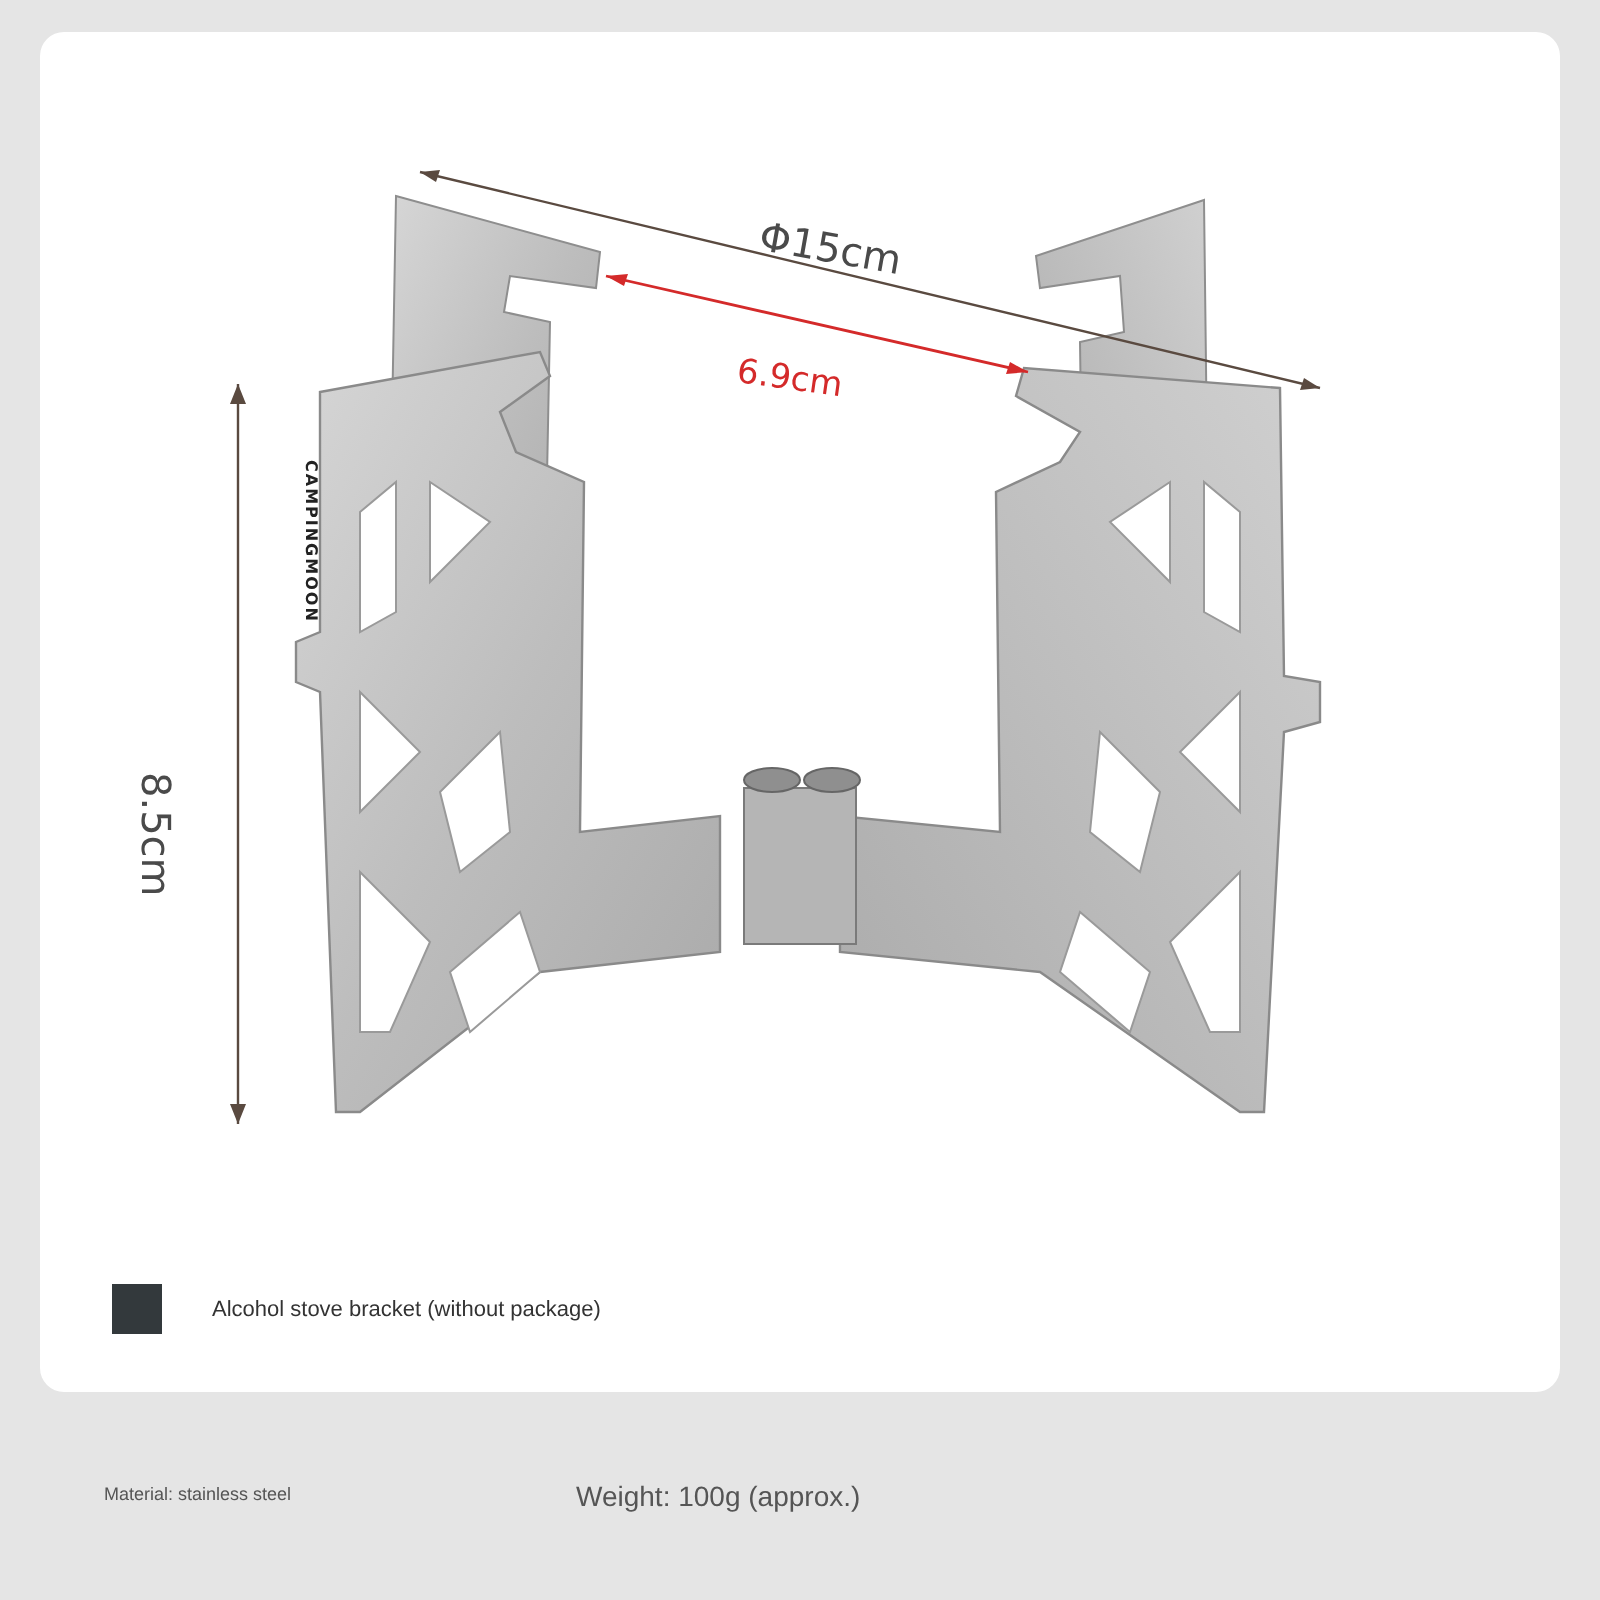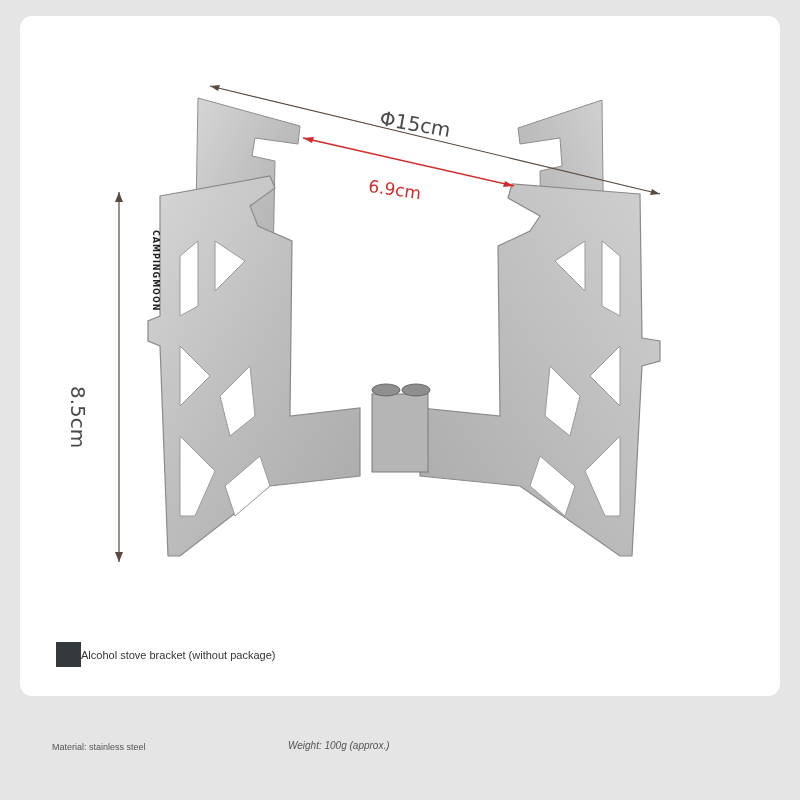--- a/index.html
+++ b/index.html
@@ -5,24 +5,24 @@
   html,body{margin:0;padding:0;}
   body{width:800px;height:800px;background:#e5e5e5;position:relative;overflow:hidden;font-family:"Liberation Sans",sans-serif;}
   .card{position:absolute;left:20px;top:16px;width:760px;height:680px;background:#ffffff;border-radius:12px;}
   .product{position:absolute;left:0;top:0;width:760px;height:680px;}
   .dim-text{position:absolute;font-family:"DejaVu Sans",sans-serif;white-space:nowrap;}
   .dim-diam{left:362px;top:90px;color:#4a4a4a;font-size:20px;transform:rotate(10deg);transform-origin:left top;}
   .dim-inner{left:350px;top:160px;color:#d42a2a;font-size:17px;transform:rotate(8deg);transform-origin:left top;}
   .dim-height{left:70px;top:370px;color:#4a4a4a;font-size:20px;transform:rotate(90deg);transform-origin:left top;}
   .legend{position:absolute;left:36px;top:626px;display:flex;align-items:center;}
   .swatch{width:25px;height:25px;background:#33393c;}
-  .legend-label{font-size:11px;color:#333;}
+  .legend-label{margin-left:25px;font-size:11px;color:#333;}
   .footer{position:absolute;left:0;top:716px;width:684px;height:64px;}
   .f-material{position:absolute;left:52px;top:26px;font-size:9px;color:#555;}
-  .f-weight{position:absolute;left:288px;top:24px;font-size:10px;color:#555;font-style:italic;}
+  .f-weight{position:absolute;left:288px;top:24px;font-size:14px;color:#555;}
   .f-size{position:absolute;left:573px;top:21px;font-size:17px;color:#555;}
 </style>
 </head>
 <body>
 
 <div class="card">
   <svg class="product" viewBox="0 0 760 680" xmlns="http://www.w3.org/2000/svg">
     <defs>
       <linearGradient id="steel" x1="0" y1="0" x2="1" y2="1">
         <stop offset="0" stop-color="#d6d6d6"></stop>

